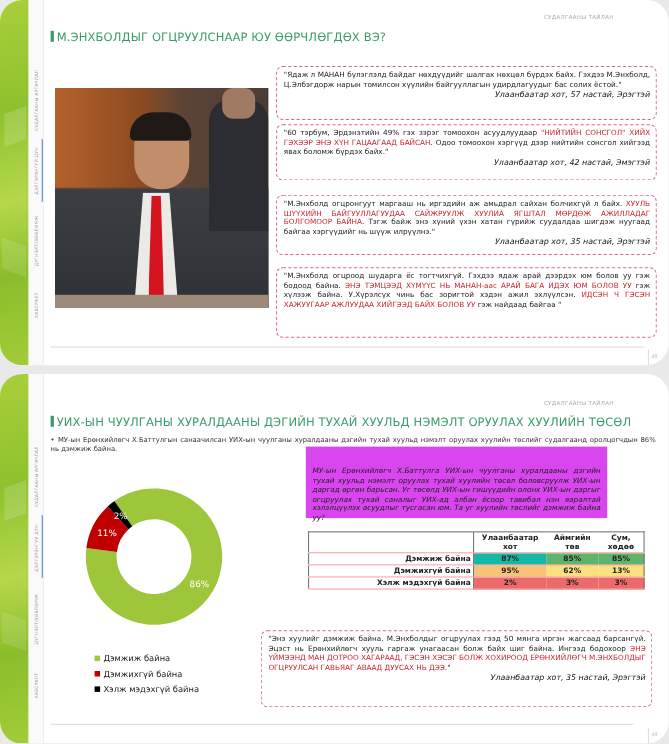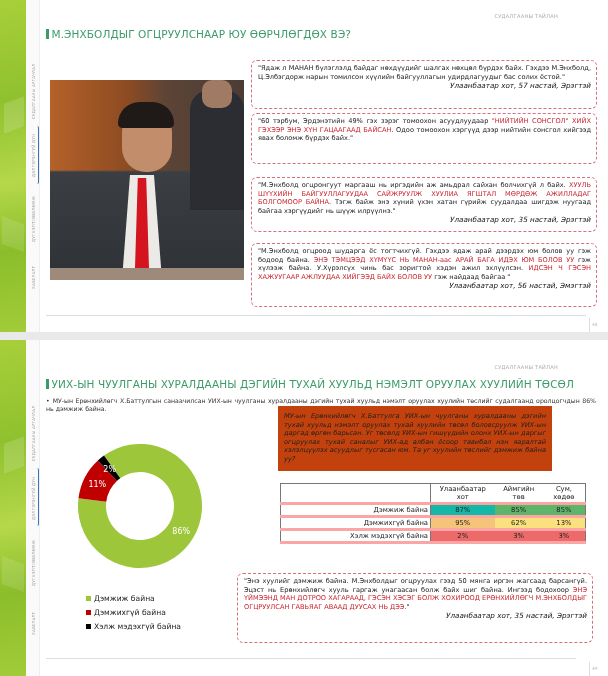--- a/index.html
+++ b/index.html
@@ -5,20 +5,21 @@
   * { box-sizing: border-box; margin: 0; padding: 0; }
   body {
     width: 608px; height: 676px; overflow: hidden;
     background: #e9e9e9;
     font-family: "DejaVu Sans", sans-serif;
     position: relative;
   }
   .page {
     position: absolute; left: 0; width: 608px; background: #fff;
     overflow: hidden;
+    border-radius: 20px;
   }
   #page1 { top: 0; height: 332px; }
   #page2 { top: 340px; height: 336px; }
   .sidebar-green {
     position: absolute; left: 0; top: 0; width: 26px; height: 100%;
     background: linear-gradient(170deg, #a8cf3a 0%, #8fc12e 30%, #b5d84a 55%, #8bbd2a 75%, #a2cc3a 100%);
   }
   .sidebar-green::before {
     content: ""; position: absolute; left: 4px; width: 20px; height: 30px; top: 100px;
     background: rgba(255,255,255,0.15); transform: skewY(-20deg);
@@ -105,30 +106,30 @@
   .footer-line {
     position: absolute; left: 46px; height: 1px; background: #ddd;
   }
   .bullet-text {
     position: absolute; left: 46px; top: 57px; width: 550px;
     font-size: 6.2px; line-height: 8px; color: #333; text-align: justify;
   }
   .bullet-text .dot { margin-right: 3px; }
   .callout {
     position: absolute; left: 278px; top: 66px; width: 274px; height: 65px;
-    background: #c2410c; padding: 6px 6px;
+    background: #d946ef; padding: 18px 6px;
     font-size: 6.6px; line-height: 8.6px; font-style: italic; color: #222; text-align: justify;
   }
   table.results {
     position: absolute; left: 280px; top: 143px; width: 306px;
     border-collapse: collapse; font-size: 6.8px; color: #222;
     border: 1px solid #777;
   }
   table.results td, table.results th {
-    border-bottom: 3px solid #fca5a5; padding: 1px 2px; text-align: center; font-weight: normal;
+    border-bottom: 1px solid #fca5a5; padding: 1px 2px; text-align: center; font-weight: bold;
   }
   table.results th { line-height: 8px; vertical-align: bottom; }
   table.results td.rowlabel { text-align: right; border-right: 1px solid #777; width: 150px; }
   .chart-wrap { position: absolute; left: 40px; top: 98px; width: 200px; height: 160px; }
   .legend { position: absolute; left: 86px; top: 252px; font-size: 7.6px; color: #222; line-height: 14px; }
   .legend .sw { display: inline-block; width: 5px; height: 5px; margin-right: 3px; vertical-align: 0px; }
 </style>
 </head>
 <body>
 
@@ -153,28 +154,28 @@
     <div class="hair"></div>
     <div class="desk"></div>
   </div>
 
   <div class="quote" style="left:251px;top:60px;width:346px;height:49px;">
     <span class="qtext"><span>"Ядаж л МАНАН бүлэглэлд байдаг нөхдүүдийг шалгах нөхцөл бүрдэх байх. Гэхдээ М.Энхболд, Ц.Элбэгдорж нарын томилсон хүүлийн байгууллагын удирдлагуудыг бас солих ёстой."</span></span>
     <span class="attr">Улаанбаатар хот, 57 настай, Эрэгтэй</span>
   </div>
   <div class="quote" style="left:251px;top:113px;width:346px;height:51px;">
     <span class="qtext"><span>"60 тэрбум, Эрдэнэтийн 49% гэх зэрэг томоохон асуудлуудаар </span><span class="red">"НИЙТИЙН СОНСГОЛ" ХИЙХ ГЭХЭЭР ЭНЭ ХҮН ГАЦААГААД БАЙСАН</span><span>. Одоо томоохон хэргүүд дээр нийтийн сонсгол хийгээд явах боломж бүрдэх байх."</span></span>
+    <span class="attr">Улаанбаатар хот, 42 настай, Эмэгтэй</span>
   </div>
   <div class="quote" style="left:251px;top:177px;width:346px;height:55px;">
     <span class="qtext"><span>"М.Энхболд огцронгуут маргааш нь иргэдийн аж амьдрал сайхан болчихгүй л байх. </span><span class="red">ХУУЛЬ ШҮҮХИЙН БАЙГУУЛЛАГУУДАА САЙЖРУУЛЖ ХУУЛИА ЯГШТАЛ МӨРДӨЖ АЖИЛЛАДАГ БОЛГОМООР БАЙНА</span><span>. Тэгж байж энэ хүний үхэн хатан гүрийж суудалдаа шигдэж нуугаад байгаа хэргүүдийг нь шүүж илрүүлнэ."</span></span>
     <span class="attr">Улаанбаатар хот, 35 настай, Эрэгтэй</span>
   </div>
   <div class="quote" style="left:251px;top:243px;width:346px;height:64px;">
     <span class="qtext"><span>"М.Энхболд огцроод шударга ёс тогтчихгүй. Гэхдээ ядаж арай дээрдэх юм болов уу гэж бодоод байна. </span><span class="red">ЭНЭ ТЭМЦЭЭД ХҮМҮҮС НЬ МАНАН-аас АРАЙ БАГА ИДЭХ ЮМ БОЛОВ УУ</span><span> гэж хүлээж байна. У.Хүрэлсүх чинь бас зоригтой хэдэн ажил эхлүүлсэн. </span><span class="red">ИДСЭН Ч ГЭСЭН ХАЖУУГААР АЖЛУУДАА ХИЙГЭЭД БАЙХ БОЛОВ УУ</span><span> гэж найдаад байгаа "</span></span>
-    <span class="attr">Улаанбаатар хот, 56 настай, Эмэгтэй</span>
   </div>
 
   <div class="footer-line" style="top:315px;width:540px;"></div>
   <div class="pagenum" style="left:589px;top:318px;">48</div>
 </div>
 
 <div class="page" id="page2">
   <div class="sidebar-green"></div>
   <div class="nav-strip"></div>
   <div class="nav-label" style="top:62px;height:62px;">СУДАЛГААНЫ АРГАЧЛАЛ</div>

